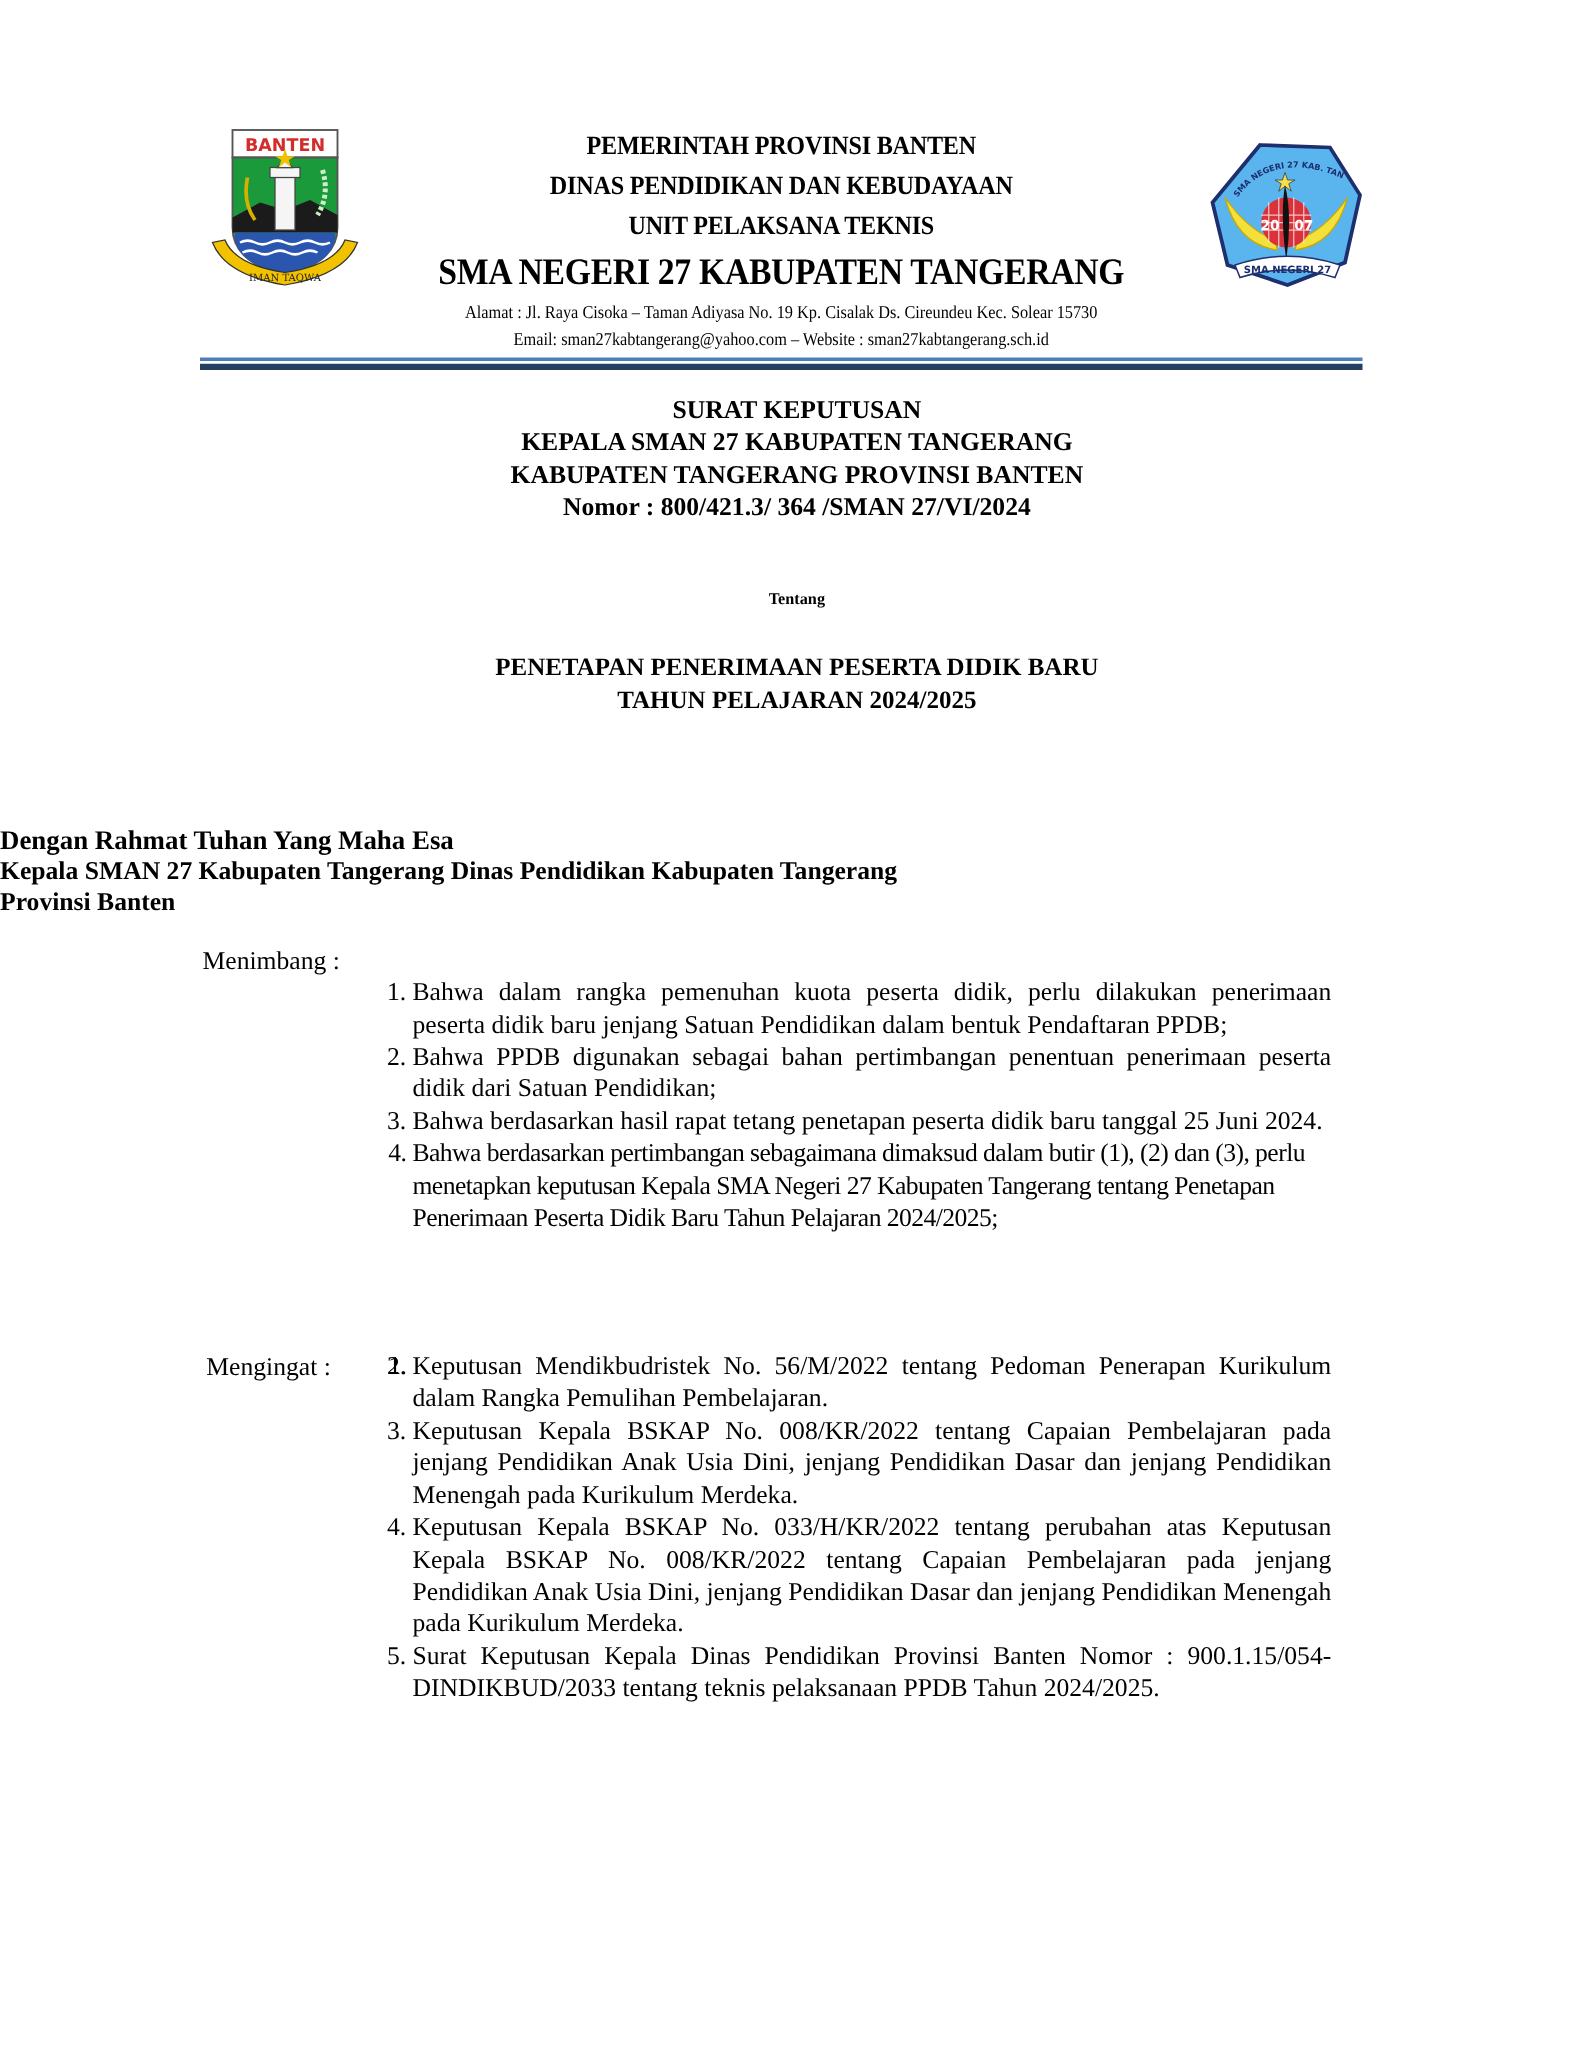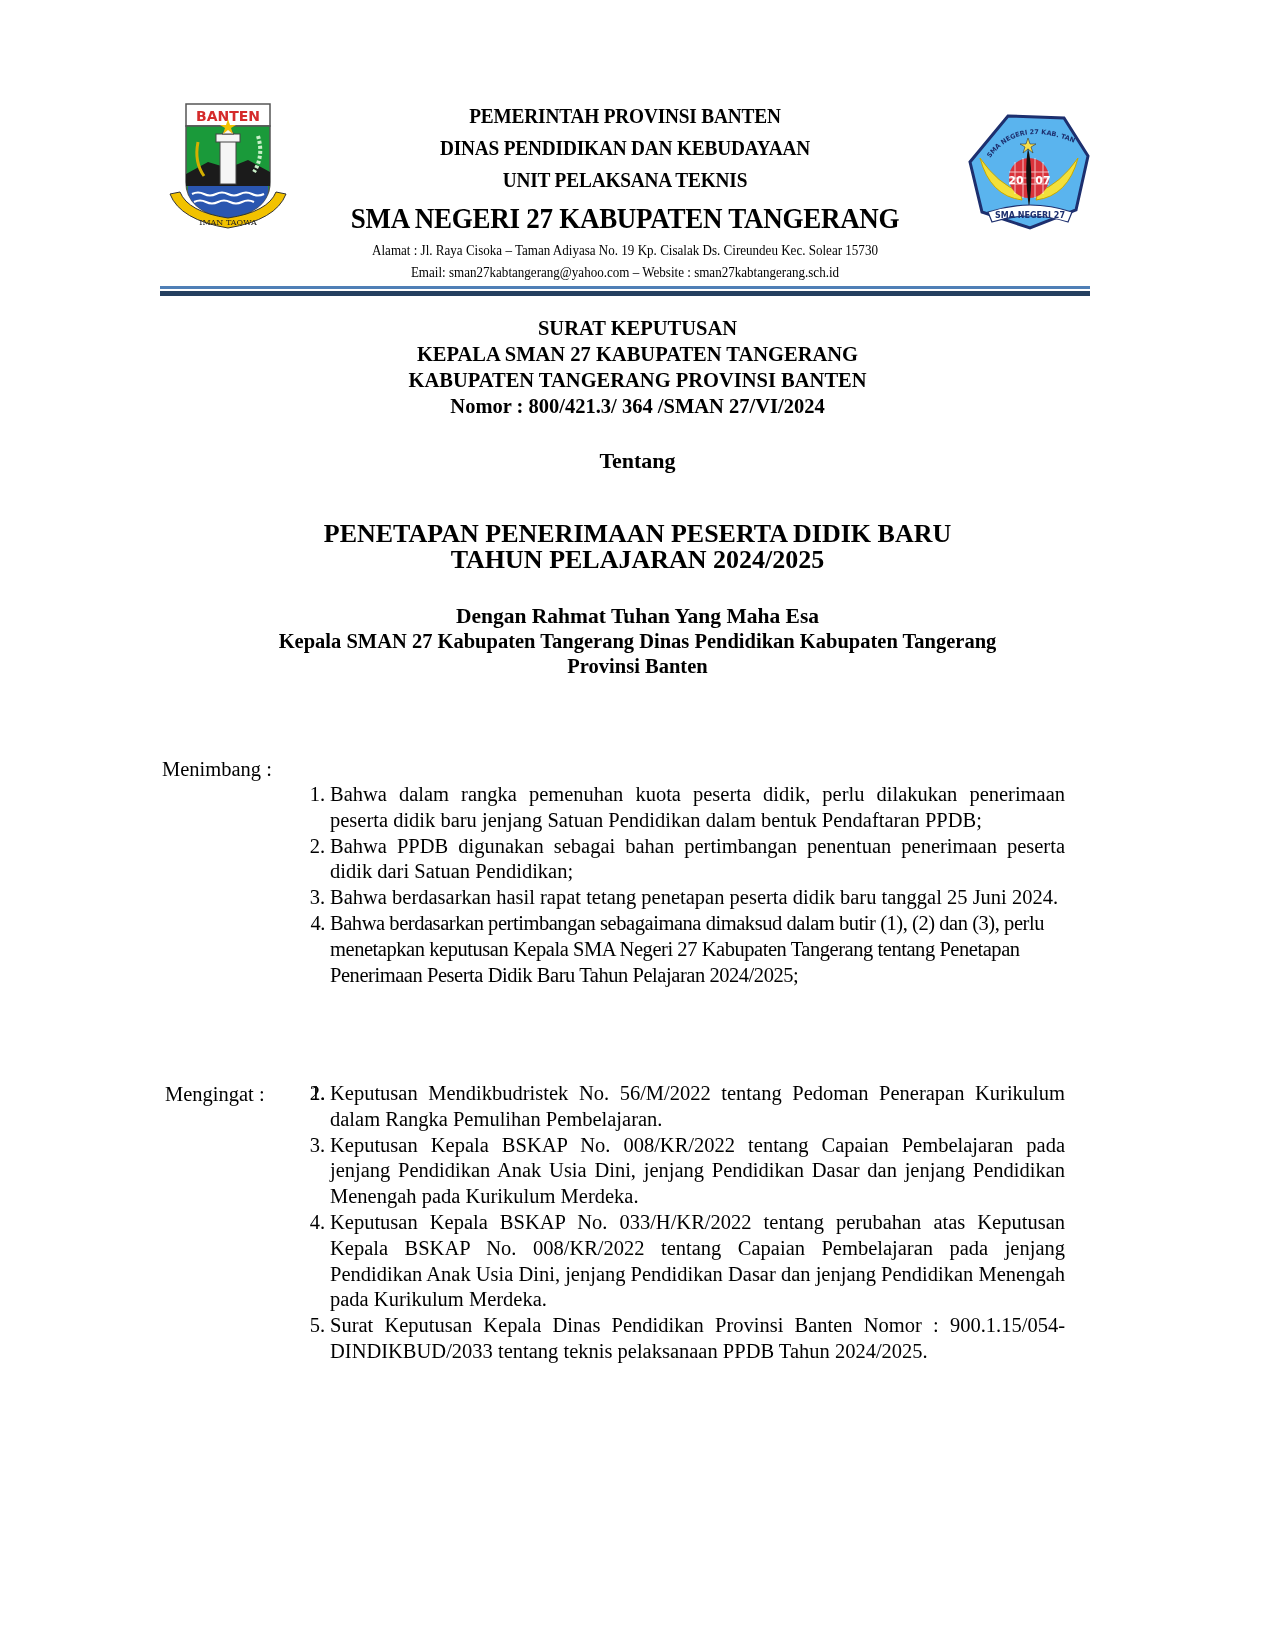--- a/index.html
+++ b/index.html
@@ -18,26 +18,26 @@
   .kop-l5, .kop-l6 { font-size: 14.5px; line-height: 22px; transform: scaleX(0.9); }
   .kop-rule { position: absolute; left: 160px; top: 286px; width: 930px; }
   .kop-rule .thin { height: 3px; background: #4f7fb6; }
   .kop-rule .gap { height: 2px; background: #ffffff; }
   .kop-rule .thick { height: 5px; background: #243f60; }
 
   
   .titles { position: absolute; left: 0; top: 315px; width: 1275px; text-align: center;
             font-family: "Liberation Serif", serif; font-weight: bold; font-size: 20.5px; }
   .titles .t { line-height: 26px; }
-  .tentang { position: absolute; left: 0; top: 448px; width: 1275px; text-align: center;
-             font-family: "Liberation Serif", serif; font-weight: bold; font-size: 22px; line-height: 26px; }
+  .tentang { position: absolute; left: 0; top: 466px; width: 1275px; text-align: center;
+             font-family: "Liberation Serif", serif; font-weight: bold; font-size: 13px; line-height: 26px; }
   .subject { position: absolute; left: 0; top: 521px; width: 1275px; text-align: center;
-             font-family: "Liberation Serif", serif; font-weight: bold; font-size: 26px; }
+             font-family: "Liberation Serif", serif; font-weight: bold; font-size: 20px; }
   .subject .t { line-height: 26px; }
-  .preamble { position: absolute; left: 0; top: 604px; width: 1275px; text-align: center;
+  .preamble { position: absolute; left: 0; top: 660px; width: 1275px; text-align: left;
               font-family: "Liberation Serif", serif; font-weight: bold; font-size: 20.5px; }
   .preamble .t { line-height: 25px; }
   .preamble .t0 { font-size: 21.5px; }
 
   
   .section-label { position: absolute; font-family: "Liberation Serif", serif; font-size: 20.5px; line-height: 26px; }
   .list { position: absolute; left: 295px; width: 770px; font-family: "Liberation Serif", serif; font-size: 20.5px; line-height: 25.8px; }
   .item { position: relative; padding-left: 35px; text-align: justify; }
   .item .num { position: absolute; left: 0; top: 0; width: 30px; text-align: right; }
   .menimbang-label { left: 162px; top: 756px; }

